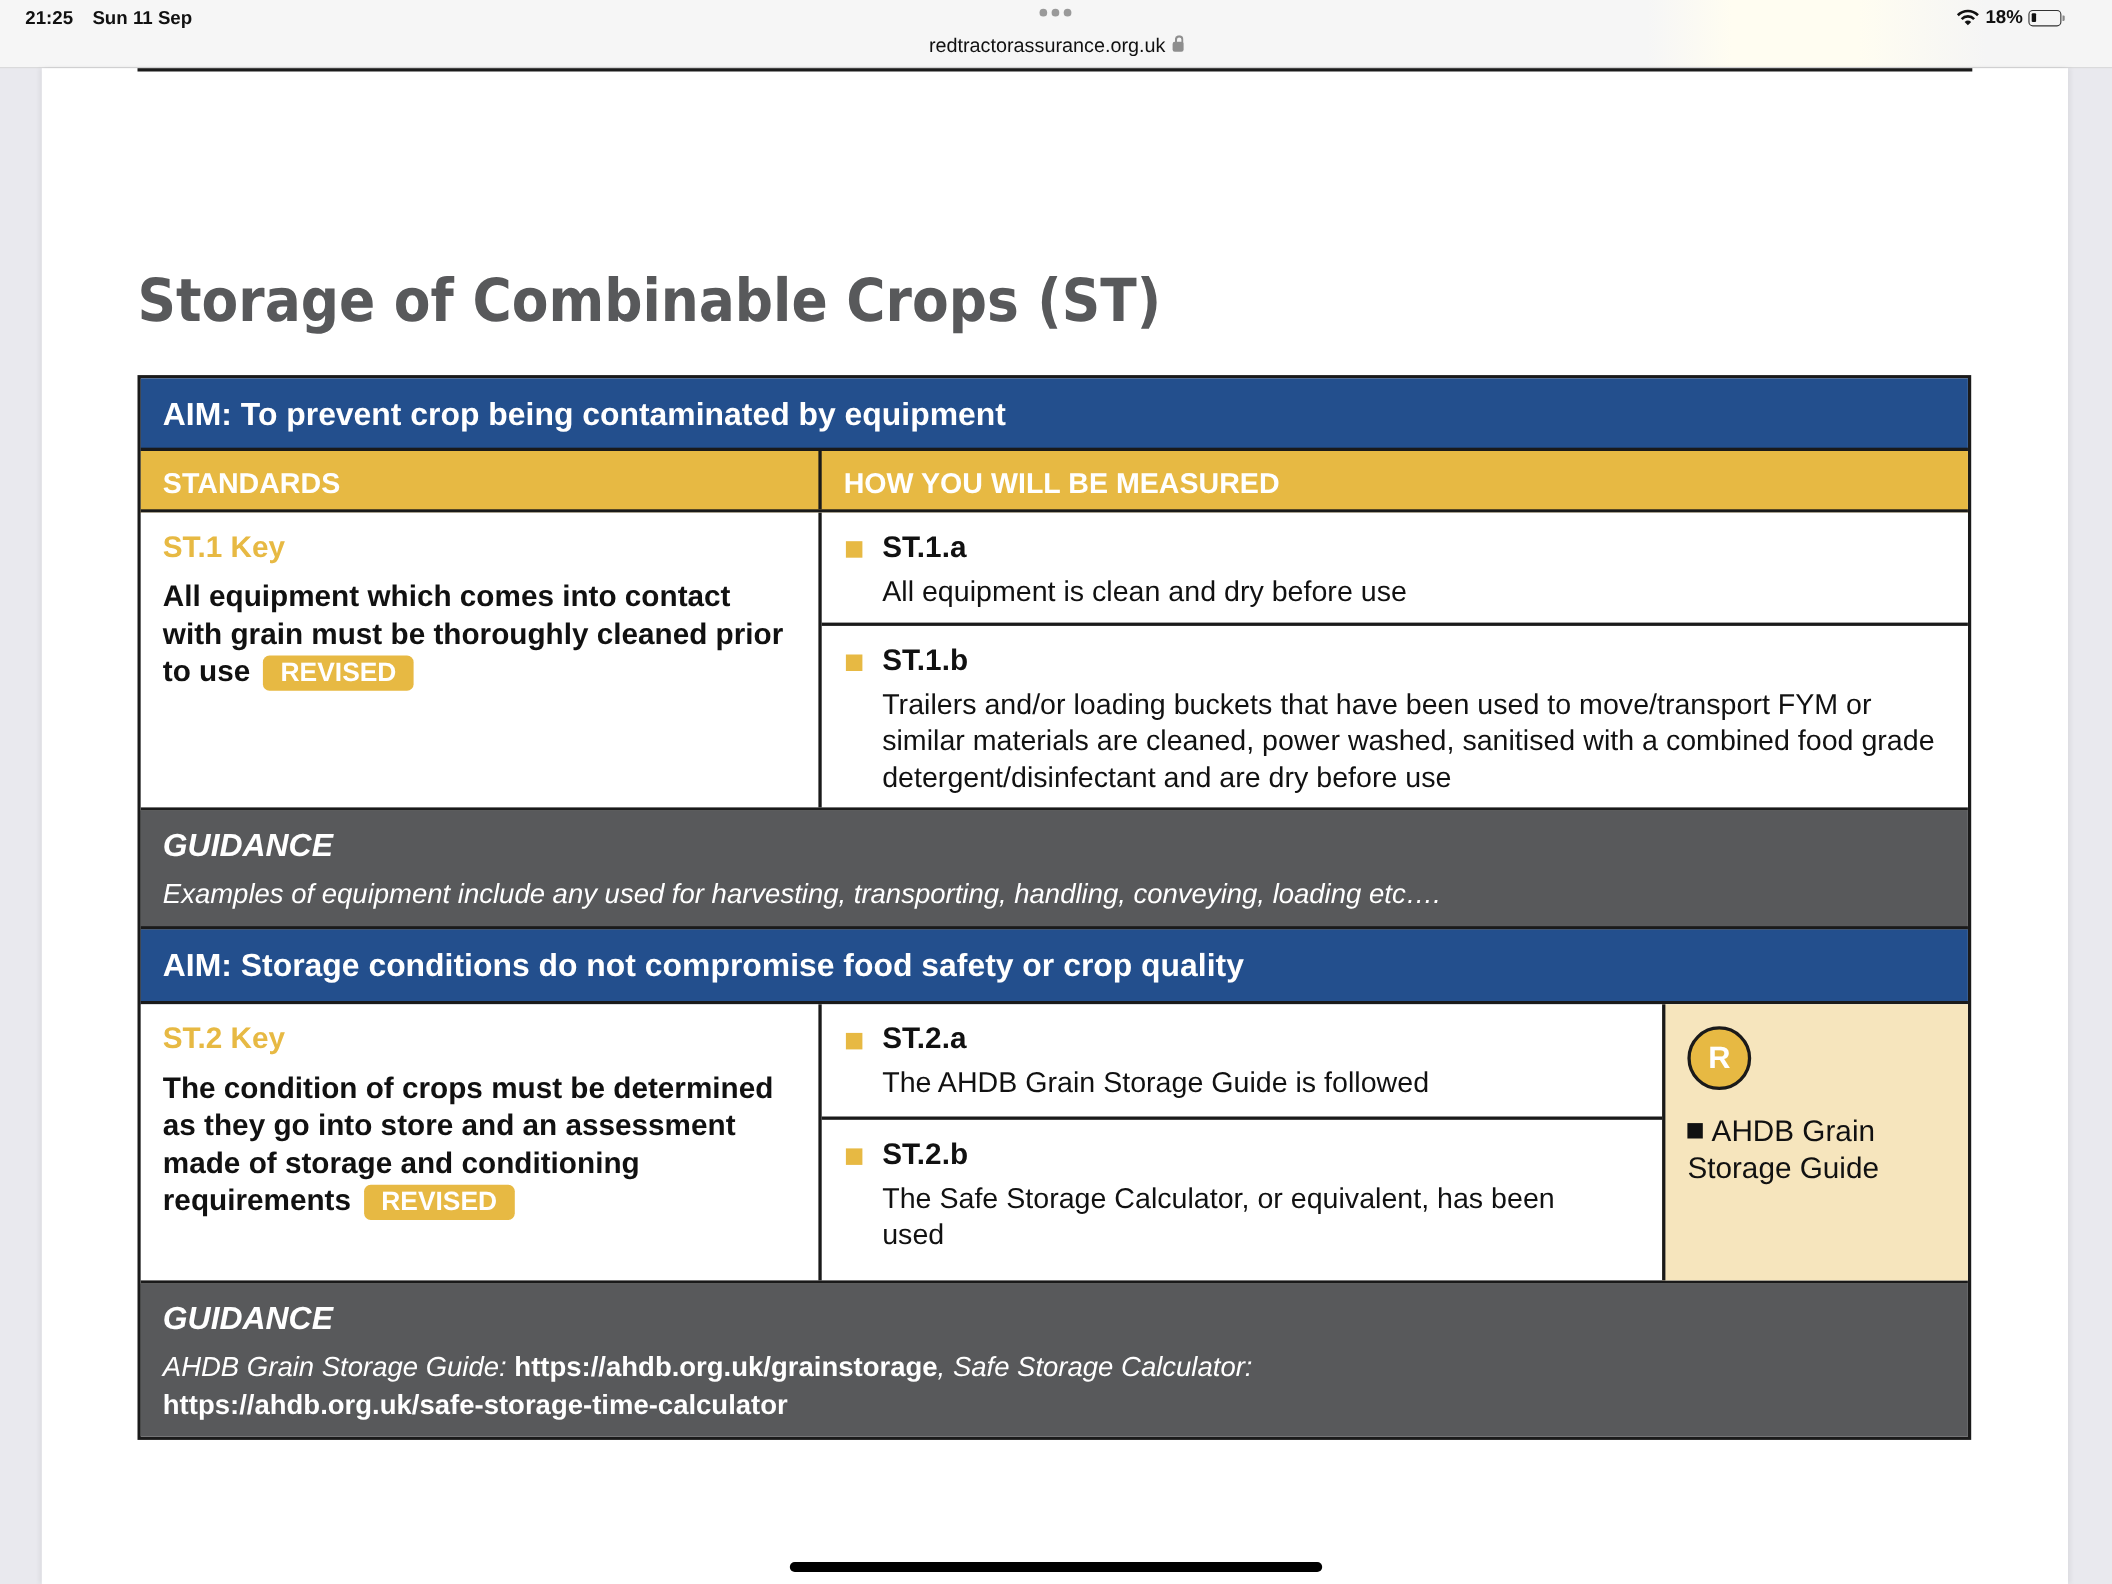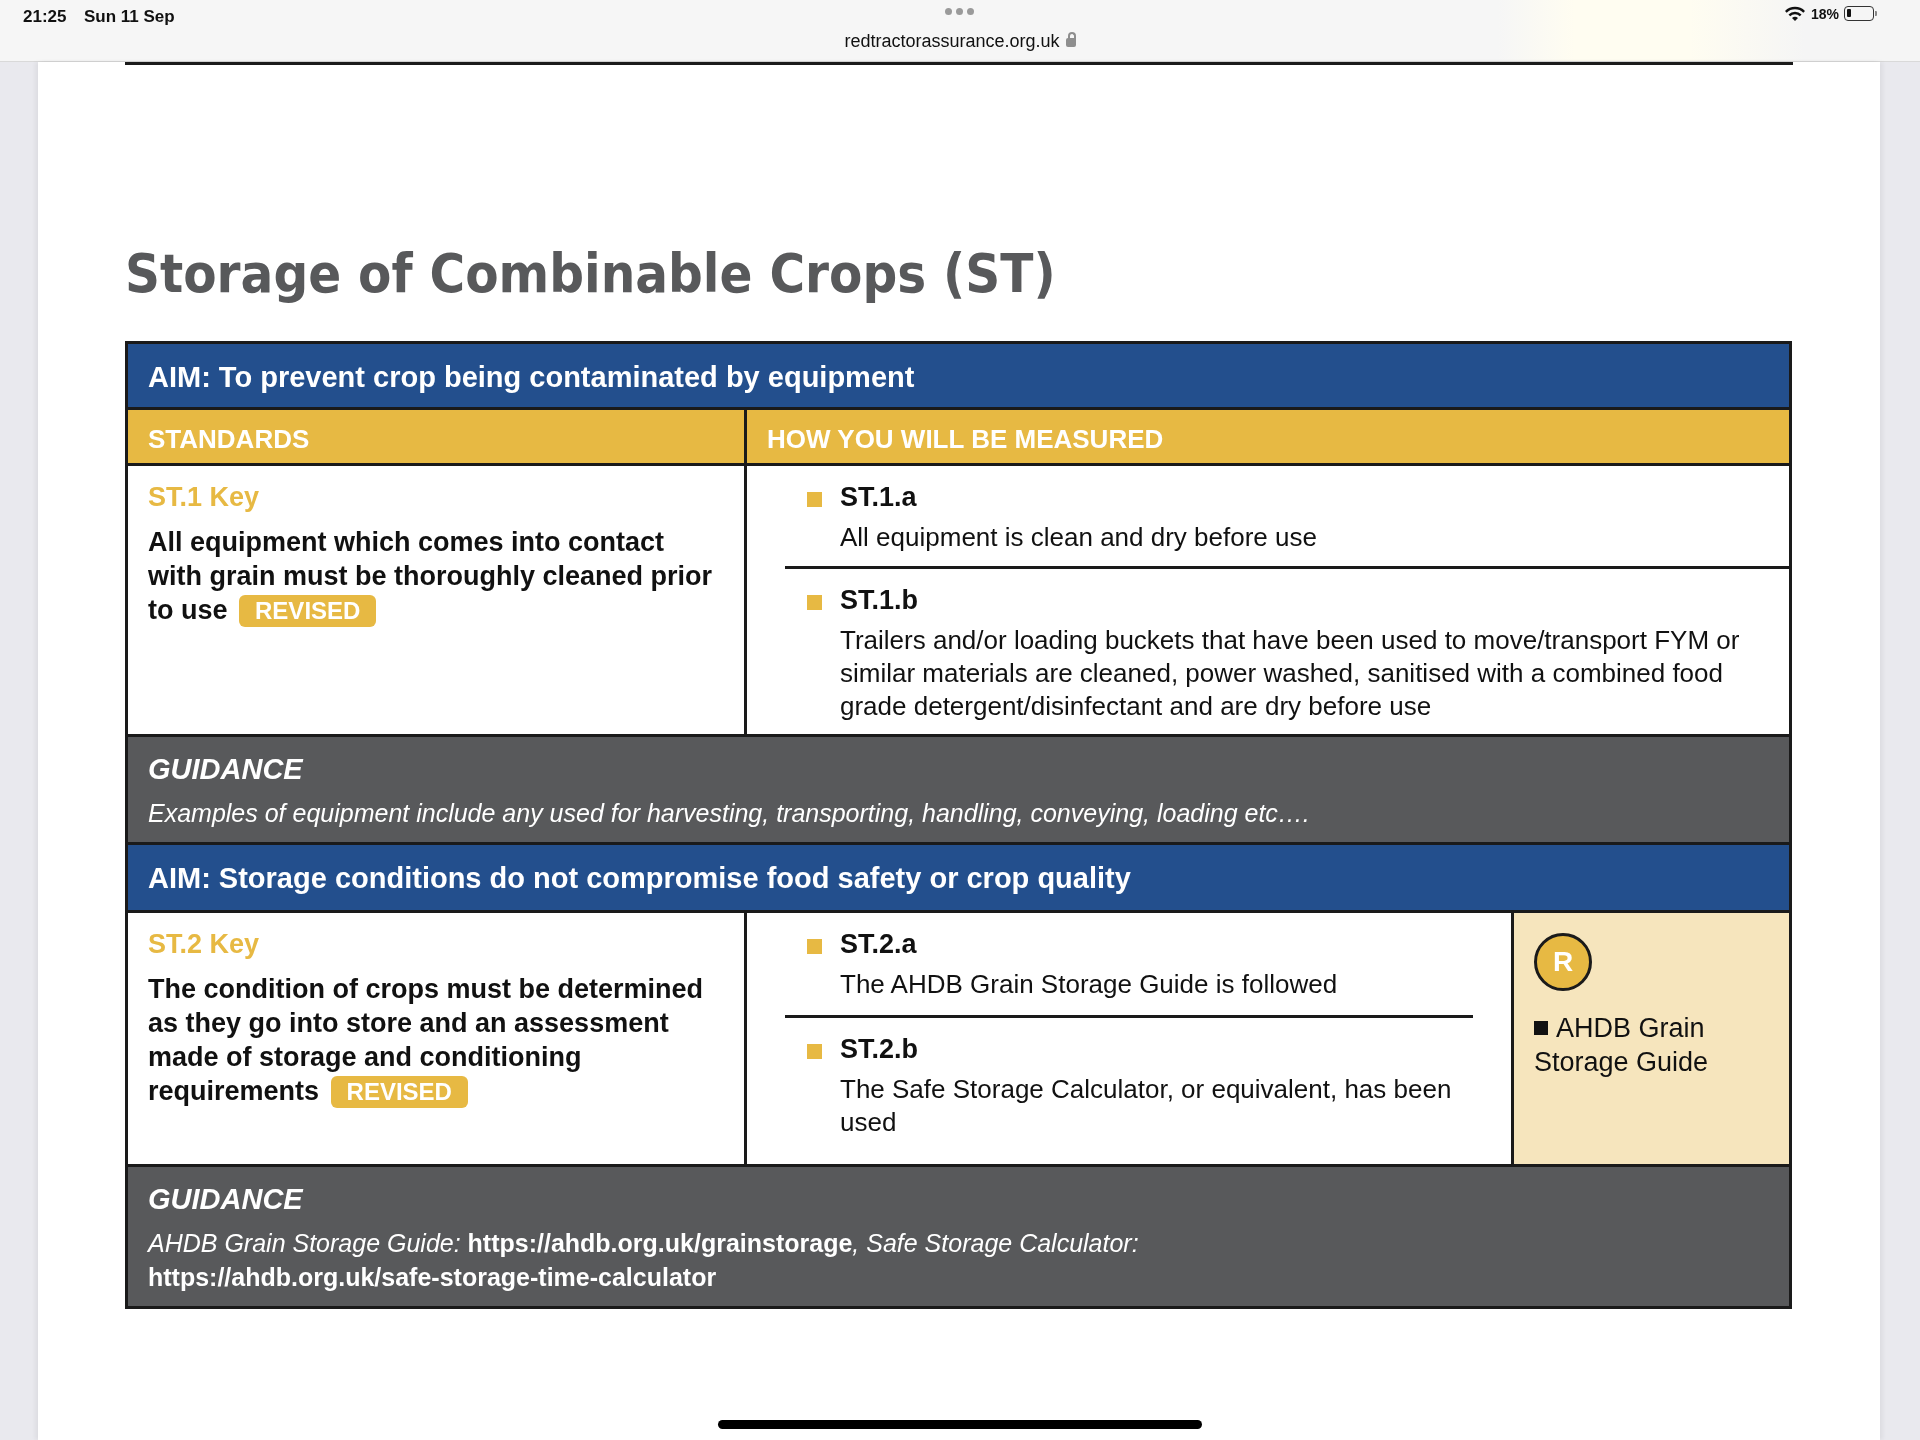--- a/index.html
+++ b/index.html
@@ -12,21 +12,21 @@
     background: linear-gradient(90deg, #f6f6f6 0%, #f6f6f6 78%, #fffdf1 82%, #fffdf1 88%, #f5f5f5 94%);
     border-bottom: 1px solid #d9d9d9;
   }
   .sb-time { position: absolute; left: 23px; top: 7px; font-size: 17px; font-weight: bold; color: #111; }
   .sb-date { position: absolute; left: 84px; top: 7px; font-size: 17px; font-weight: bold; color: #111; }
   .sb-dots { position: absolute; left: 945px; top: 8px; width: 32px; height: 10px; display: flex; gap: 4px; }
   .sb-dots span { width: 7px; height: 7px; border-radius: 50%; background: #9a9a9a; display: block; }
   .sb-url { position: absolute; left: 0; width: 1920px; top: 31px; text-align: center; font-size: 18px; color: #111; }
   .sb-url .lock { display: inline-block; width: 10px; height: 9px; background: #8e8e8e; border-radius: 2px; margin-left: 6px; position: relative; top: 0px; }
   .sb-url .lock::before { content: ""; position: absolute; left: 2px; top: -6px; width: 4px; height: 6px; border: 2px solid #8e8e8e; border-bottom: none; border-radius: 4px 4px 0 0; }
-  .sb-right { position: absolute; right: 46px; top: 6px; display: flex; gap: 5px; font-size: 14px; font-weight: bold; color: #111; }
+  .sb-right { position: absolute; right: 46px; top: 6px; display: flex; align-items: center; gap: 5px; font-size: 17px; font-weight: bold; color: #111; }
   .wifi { width: 22px; height: 16px; position: relative; }
   .battery { width: 30px; height: 15px; border: 1.5px solid #333; border-radius: 4px; position: relative; }
   .battery::before { content: ""; position: absolute; left: 2px; top: 2px; width: 4px; height: 8px; background: #111; border-radius: 1px; }
   .battery::after { content: ""; position: absolute; right: -4px; top: 4px; width: 2px; height: 5px; background: #888; border-radius: 0 1px 1px 0; }
 
   
   .page {
     position: absolute; left: 38px; top: 62px; width: 1842px; height: 1378px; background: #fff;
     box-shadow: -3px 0 4px rgba(0,0,0,0.05), 3px 0 4px rgba(0,0,0,0.05);
   }
@@ -41,21 +41,21 @@
   .row { display: flex; width: 100%; border-bottom: 3px solid #1a1a1a; }
   .row:last-child { border-bottom: none; }
 
   .hdr { background: #e7b943; height: 56px; }
   .hdr .c1 { width: 619px; border-right: 3px solid #1a1a1a; }
   .hdr div { color: #fff; font-weight: bold; font-size: 26px; padding: 14px 0 0 20px; }
   .hdr .c2 { flex: 1; }
 
   .aim { background: #234f8d; height: 66px; color: #fff; font-weight: bold; font-size: 29px; padding: 17px 0 0 20px; }
 
-  .std { background: #fff; gap: 38px; }
+  .std { background: #fff; }
   .std .left { width: 619px; border-right: 3px solid #1a1a1a; padding: 16px 20px 0 20px; }
   .key { color: #e7b943; font-weight: bold; font-size: 27px; margin-bottom: 12px; }
   .req { color: #111; font-weight: bold; font-size: 27px; line-height: 34px; }
   .badge { display: inline-block; background: #e7b943; color: #fff; font-weight: bold; font-size: 24px; padding: 1px 16px; border-radius: 6px; line-height: 30px; margin-left: 4px; }
   .std .mid { flex: 1; display: flex; flex-direction: column; }
   .meas { padding: 16px 20px 12px 20px; position: relative; }
   .meas + .meas { border-top: 3px solid #1a1a1a; }
   .meas .sq { position: absolute; left: 22px; top: 26px; width: 15px; height: 15px; background: #e7b943; }
   .meas .code { margin-left: 35px; font-weight: bold; font-size: 27px; color: #111; margin-bottom: 8px; }
   .meas .desc { margin-left: 35px; font-size: 26px; color: #111; line-height: 33px; }

